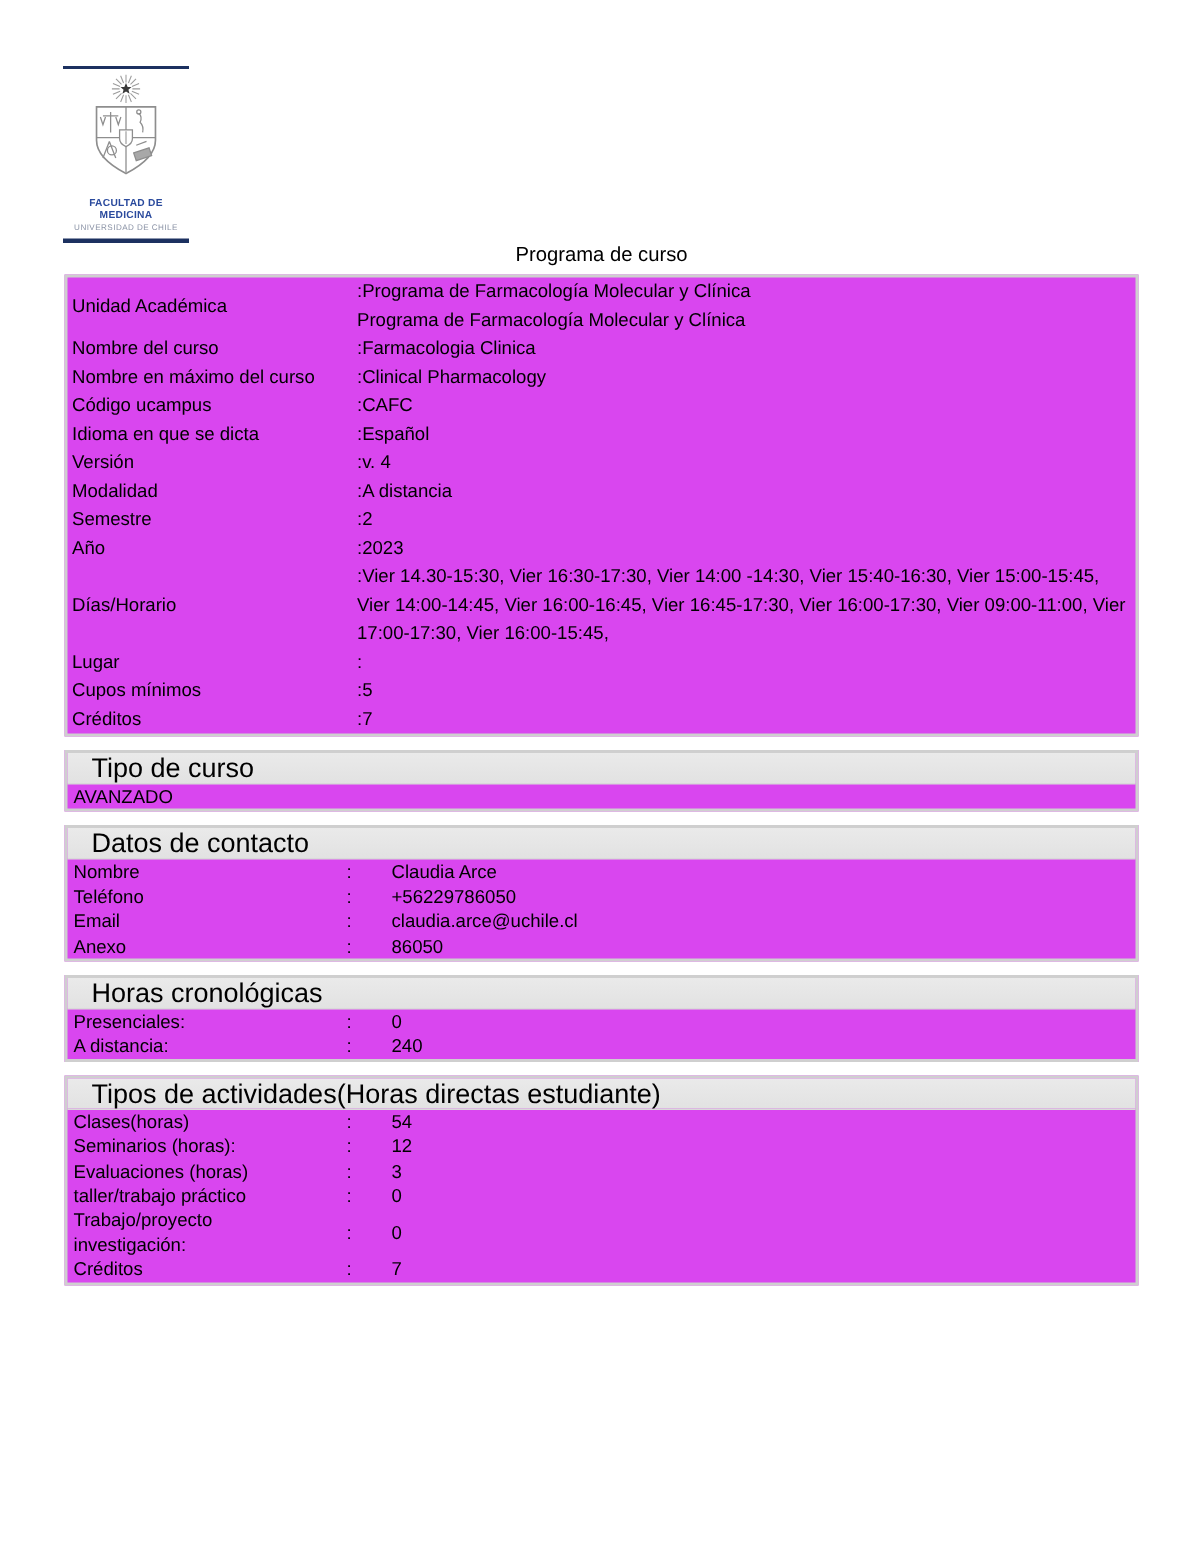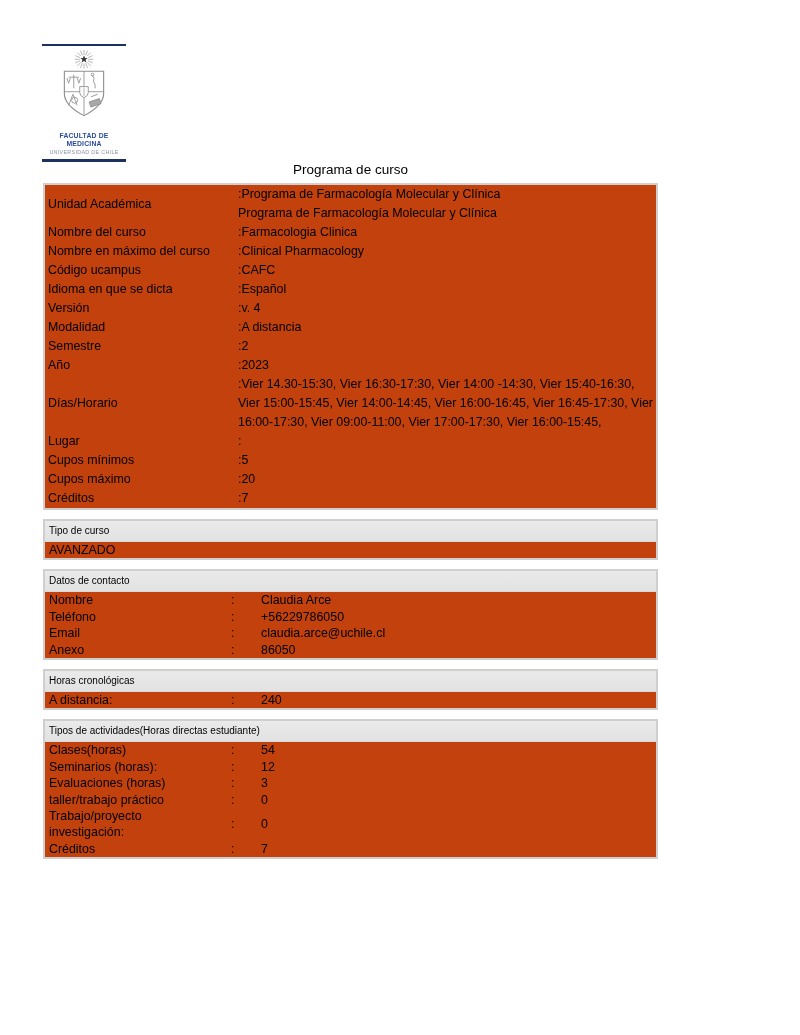--- a/index.html
+++ b/index.html
@@ -17,33 +17,33 @@
   .faculty-name {
     font-size:6.8px; font-weight:bold; color:#2a4a9d;
     text-align:center; line-height:8px; letter-spacing:0.2px;
   }
   .university-name {
     font-size:5.4px; color:#8b93a6; text-align:center; line-height:7px;
     letter-spacing:0.3px; margin-top:1px;
   }
 
   
-  .content { position:absolute; left:43px; top:161px; width:615px; }
+  .content { position:absolute; left:43px; top:161px; width:716px; }
   .doc-title { text-align:center; font-size:13.5px; line-height:17px; margin-bottom:5px; }
 
-  .box { border:2px solid #cfcfcf; background:#c2410c; margin-bottom:9px; }
+  .box { border:2px solid #cfcfcf; background:#d946ef; margin-bottom:9px; }
 
   table { width:100%; border-collapse:collapse; table-layout:fixed; }
   td { vertical-align:middle; white-space:pre-line; word-wrap:break-word; }
 
   .info-table td { font-size:12.4px; line-height:19px; padding:0 3px; }
   .info-table col.c-label { width:190px; }
 
   .section-header {
-    font-size:10px; line-height:16px; padding:2px 4px;
+    font-size:18px; line-height:16px; padding:2px 16px;
     background:linear-gradient(#eaeaea,#e2e2e2);
     border-bottom:1px solid #d9d9d9;
   }
   .section-table td { font-size:12.4px; line-height:16.4px; padding:0 4px;margin-left:23px; }
   .section-table col.c-label { width:182px; }
   .section-table col.c-sep { width:30px; }
 </style>
 </head>
 <body>
 
@@ -161,24 +161,20 @@
   <tr>
     <td>Lugar</td>
     <td>:</td>
   </tr>
 
   <tr>
     <td>Cupos mínimos</td>
     <td>:5</td>
   </tr>
 
-  <tr>
-    <td>Cupos máximo</td>
-    <td>:20</td>
-  </tr>
 
   <tr>
     <td>Créditos</td>
     <td>:7</td>
   </tr>
 </tbody>
     </table>
   </div>
 
   <div id="sections">
@@ -237,20 +233,25 @@
 
   <div class="box">
     <div class="section-header">Horas cronológicas</div>
     <table class="section-table">
       <colgroup>
             <col class="c-label">
             <col class="c-sep">
             <col>
           </colgroup>
       <tbody>
+  <tr>
+    <td>Presenciales:</td>
+    <td>:</td>
+    <td>0</td>
+  </tr>
 
   <tr>
     <td>A distancia:</td>
     <td>:</td>
     <td>240</td>
   </tr>
 </tbody>
     </table>
   </div>
 

